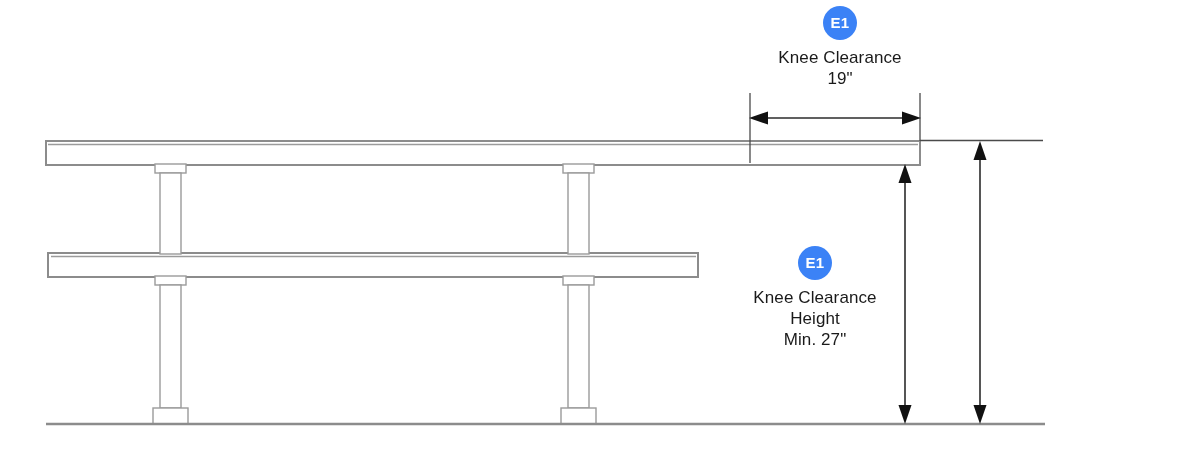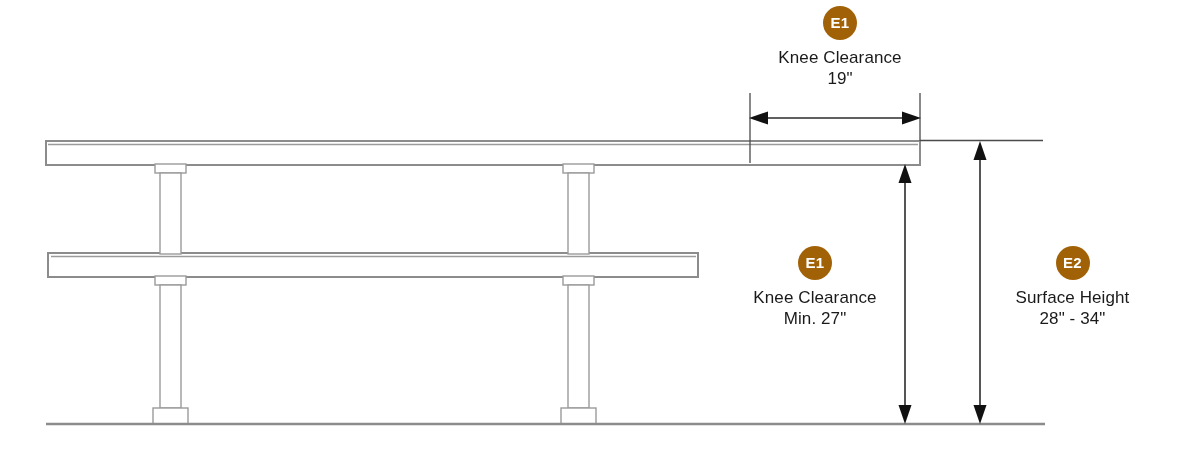--- a/index.html
+++ b/index.html
@@ -77,21 +77,21 @@
     font-size: 17px;
     letter-spacing: 0.1px;
     white-space: nowrap;
   }
   .badge {
     display: block;
     width: 34px;
     height: 34px;
     margin: 0 auto 7px auto;
     border-radius: 50%;
-    background: #a16207;
+    background: #3b82f6;
     color: #ffffff;
     font-size: 15px;
     font-weight: 700;
     line-height: 34px;
     text-align: center;
     letter-spacing: 0.4px;
   }
   
   #callout-knee-depth {
     left: 725px;
@@ -194,22 +194,18 @@
 
   <div class="callout" id="callout-knee-depth">
     <span class="badge">E1</span>
     <span class="cap-line">Knee Clearance</span>
     <span class="cap-value">19"</span>
   </div>
 
   <div class="callout" id="callout-knee-height">
     <span class="badge">E1</span>
     <span class="cap-line">Knee Clearance</span>
+    <span class="cap-line">Height</span>
     <span class="cap-value">Min. 27"</span>
   </div>
 
-  <div class="callout" id="callout-surface-height">
-    <span class="badge">E2</span>
-    <span class="cap-line">Surface Height</span>
-    <span class="cap-value">28" - 34"</span>
-  </div>
 
 </div>
 
 </body></html>

